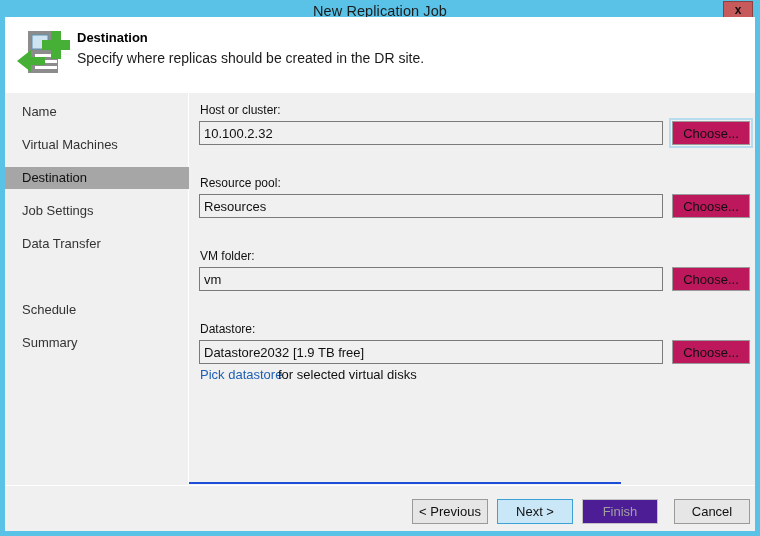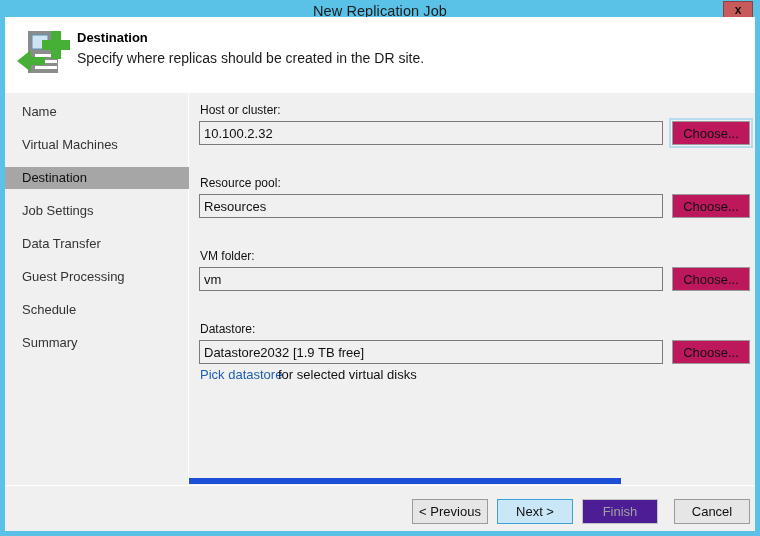--- a/index.html
+++ b/index.html
@@ -95,21 +95,21 @@
     color: #1a1a1a;
   }
   
   #content {
     position: absolute;
     left: 0;
     top: 93px;
     width: 616px;
     height: 391px;
     background: #f0f0f0;
-    border-bottom: 6px solid #1d4ed8;
+    border-bottom: 2px solid #1d4ed8;
     box-sizing: border-box;
   }
   #sidebar {
     position: absolute;
     left: 0;
     top: 0;
     width: 184px;
     height: 391px;
     background: #f0f0f0;
     border-right: 1px solid #ffffff;
@@ -266,21 +266,20 @@
   </div>
 
   <div id="content">
 
     <div id="sidebar">
       <div class="nav-item" style="top:8px">Name</div>
       <div class="nav-item" style="top:41px">Virtual Machines</div>
       <div class="nav-item active" style="top:74px">Destination</div>
       <div class="nav-item" style="top:107px">Job Settings</div>
       <div class="nav-item" style="top:140px">Data Transfer</div>
-      <div class="nav-item" style="top:173px">Guest Processing</div>
       <div class="nav-item" style="top:206px">Schedule</div>
       <div class="nav-item" style="top:239px">Summary</div>
     </div>
 
     <div id="pane">
 
       <div class="field-label" style="left:10px; top:10px">Host or cluster:</div>
       <input class="text-input" style="top: 28px;" type="text" readonly="" value="10.100.2.32">
       <button class="choose-btn focused" style="top:28px">Choose...</button>
 

